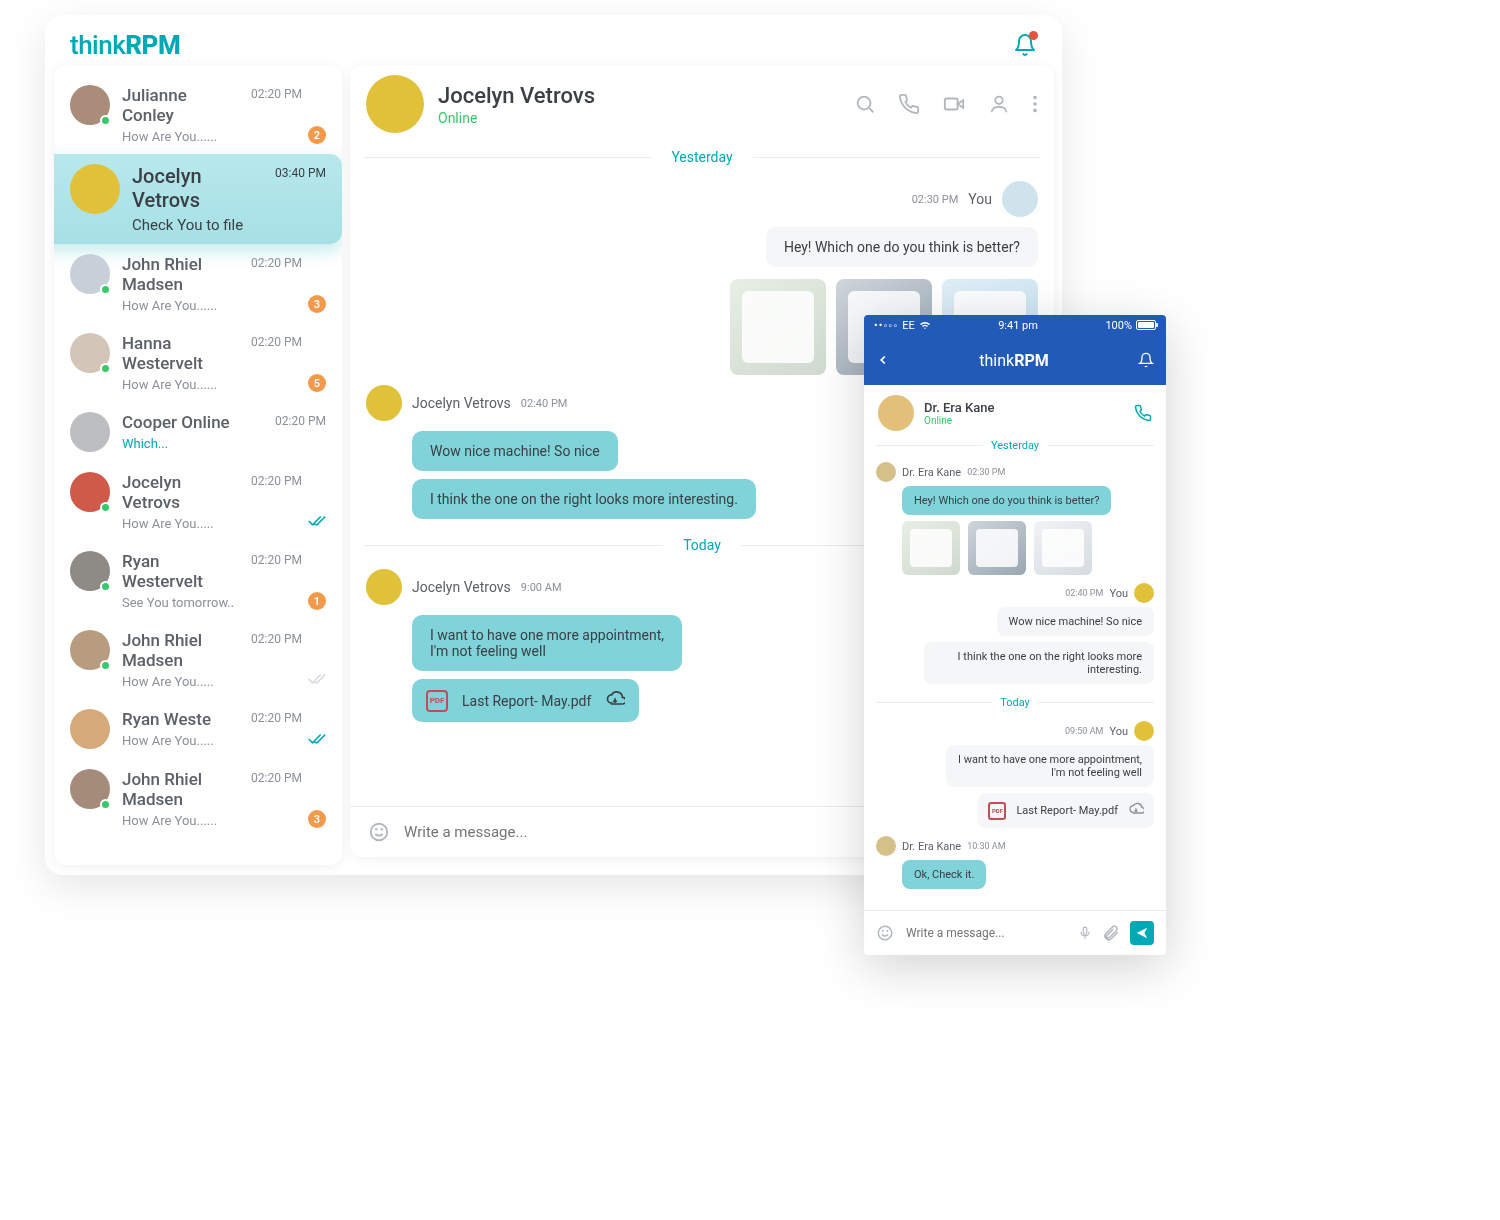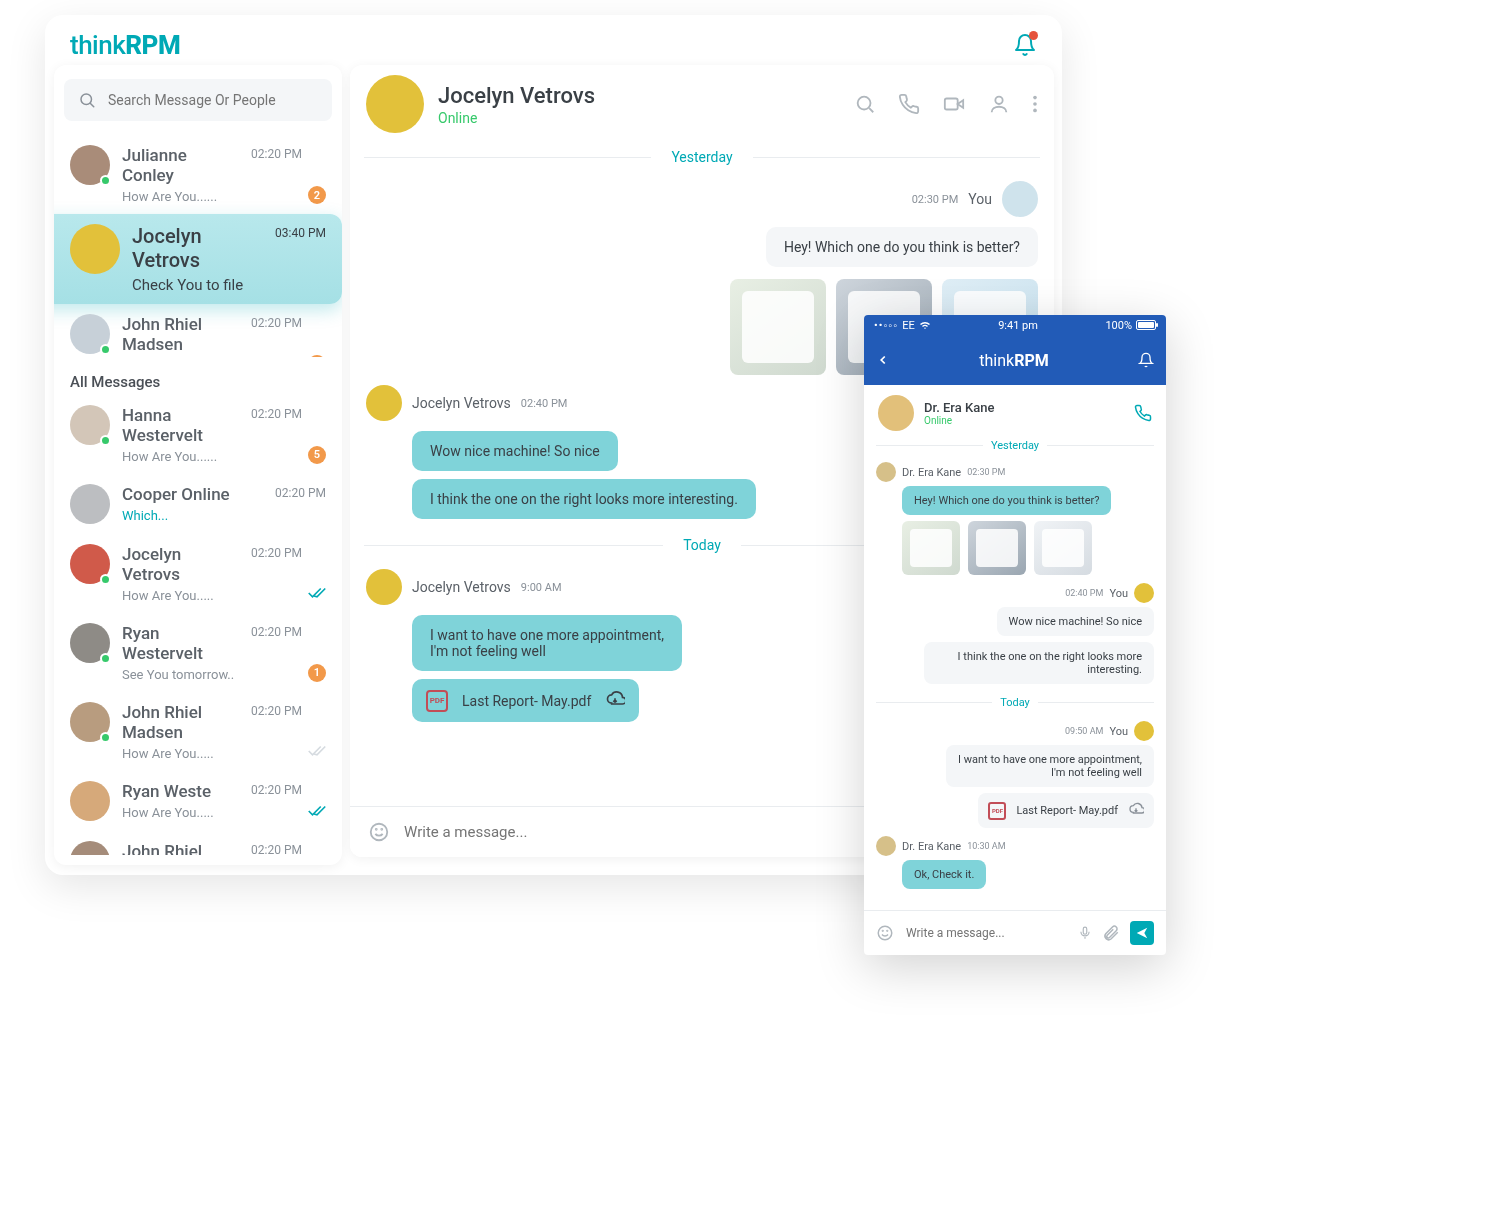--- a/index.html
+++ b/index.html
@@ -199,27 +199,20 @@
             <path d="M13.7 21a2 2 0 01-3.4 0"></path>
           </svg>
         <span class="dot"></span>
       </div>
     </div>
 
     <div class="body">
 
       <div class="sidebar">
 
-        <div class="search">
-          <svg width="18" height="18" viewBox="0 0 24 24" fill="none" stroke="currentColor" stroke-width="2" stroke-linecap="round">
-              <circle cx="11" cy="11" r="7"></circle>
-              <line x1="21" y1="21" x2="16.6" y2="16.6"></line>
-            </svg>
-          <input placeholder="Search Message Or People" style="">
-        </div>
 
 
         <div class="list">
 
           <div class="item">
             <div class="avatar" style="background:#a98c79;">
                 <span class="presence"></span>
               </div>
             <div class="item-main">
               <div class="item-name">Julianne Conley</div>
@@ -251,23 +244,20 @@
               <div class="item-sub">How Are You......</div>
             </div>
             <div class="right-col">
               <div class="item-time">02:20 PM</div>
               <div class="badge">3</div>
             </div>
           </div>
 
         </div>
 
-        <div class="section-title" style="margin-top:10px;">
-          <span>All Messages</span>
-        </div>
 
         <div class="list">
 
           <div class="item">
             <div class="avatar" style="background:#d3c6b8;">
                 <span class="presence"></span>
               </div>
             <div class="item-main">
               <div class="item-name">Hanna Westervelt</div>
               <div class="item-sub">How Are You......</div>

